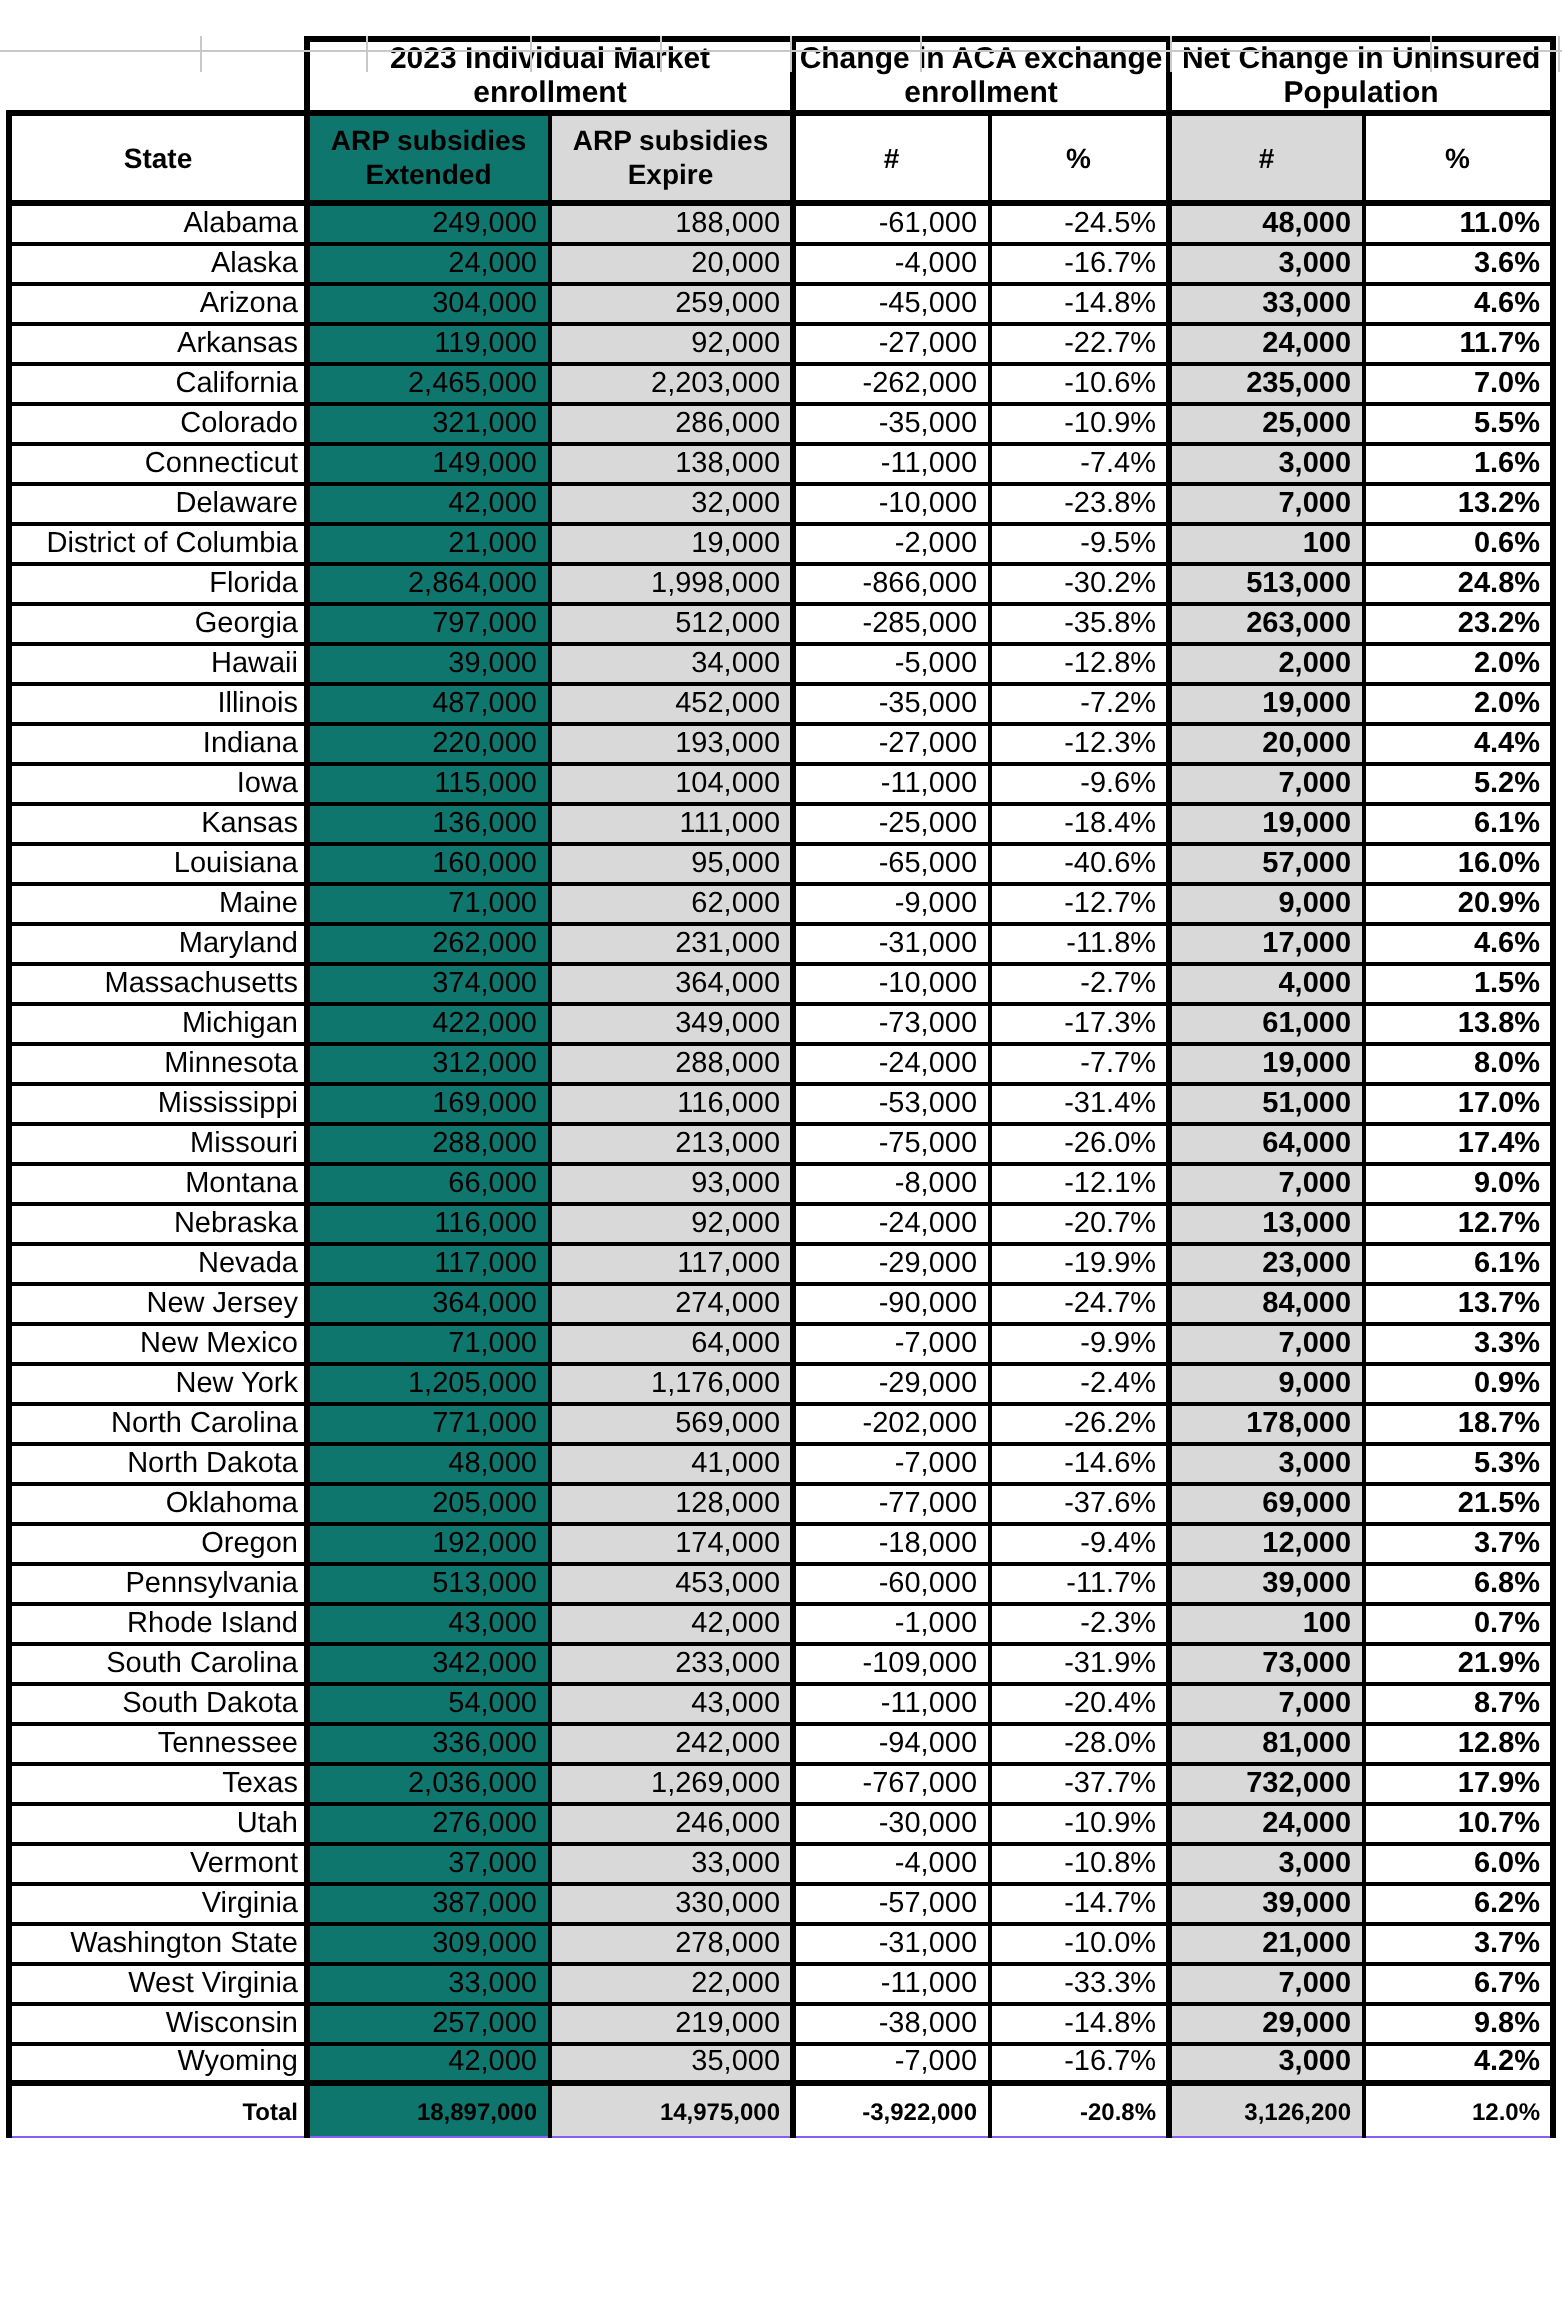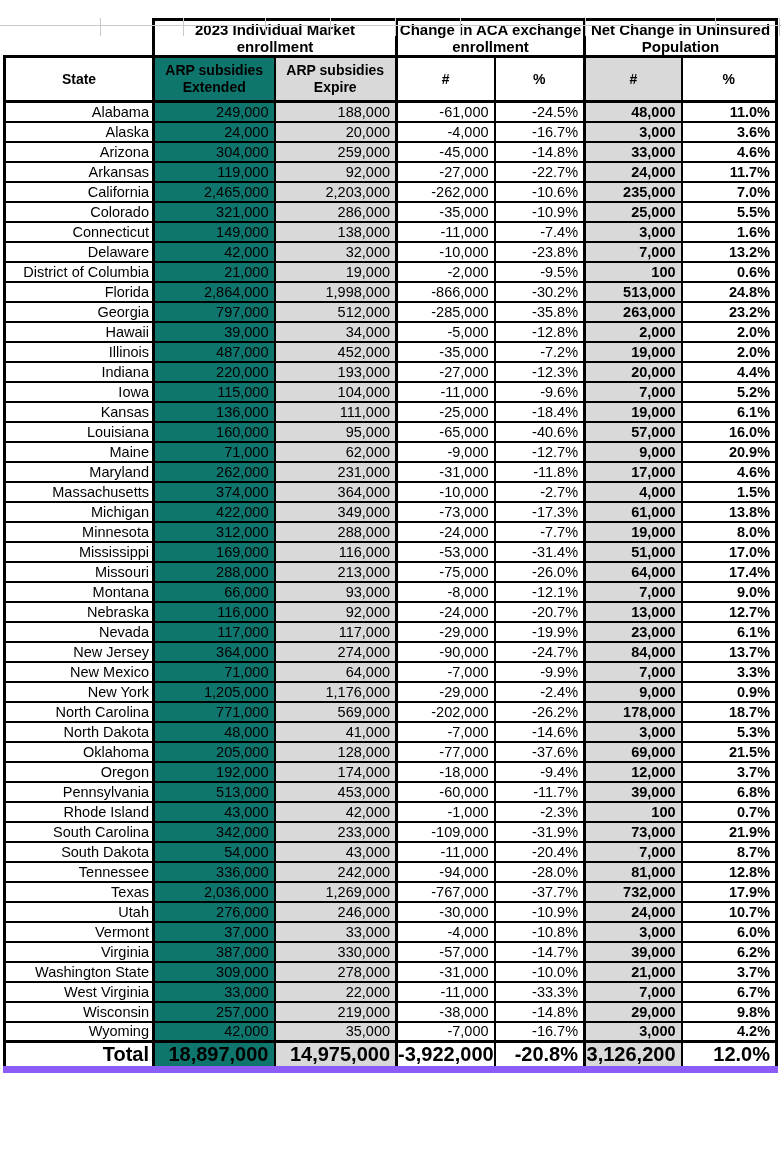--- a/index.html
+++ b/index.html
@@ -38,24 +38,24 @@
   td.state { padding-right: 3px; }
 
   .green { background: #0f766e; }
   .gray  { background: #D9D9D9; }
   .bold  { font-weight: bold; }
   .sec   { border-left: 3px solid #000 !important; }
   .last  { border-right: 3px solid #000 !important; }
 
   tr.total-row td {
     border-top: 3px solid #000;
-    border-bottom: 7px solid #8b5cf6;
+    border-bottom: 1px solid #8b5cf6;
     font-weight: bold;
     height: 27px;
-    font-size: 20px;
+    font-size: 12px;
   }
 </style>
 </head>
 <body>
 
 <div class="page">
 
   <div class="gridline" style="left:0; top:7px; width:781px; height:1px;"></div>
   <div class="gridline" style="left:100px; top:0; width:1px; height:18px;"></div>
   <div class="gridline" style="left:183px; top:0; width:1px; height:18px;"></div>

